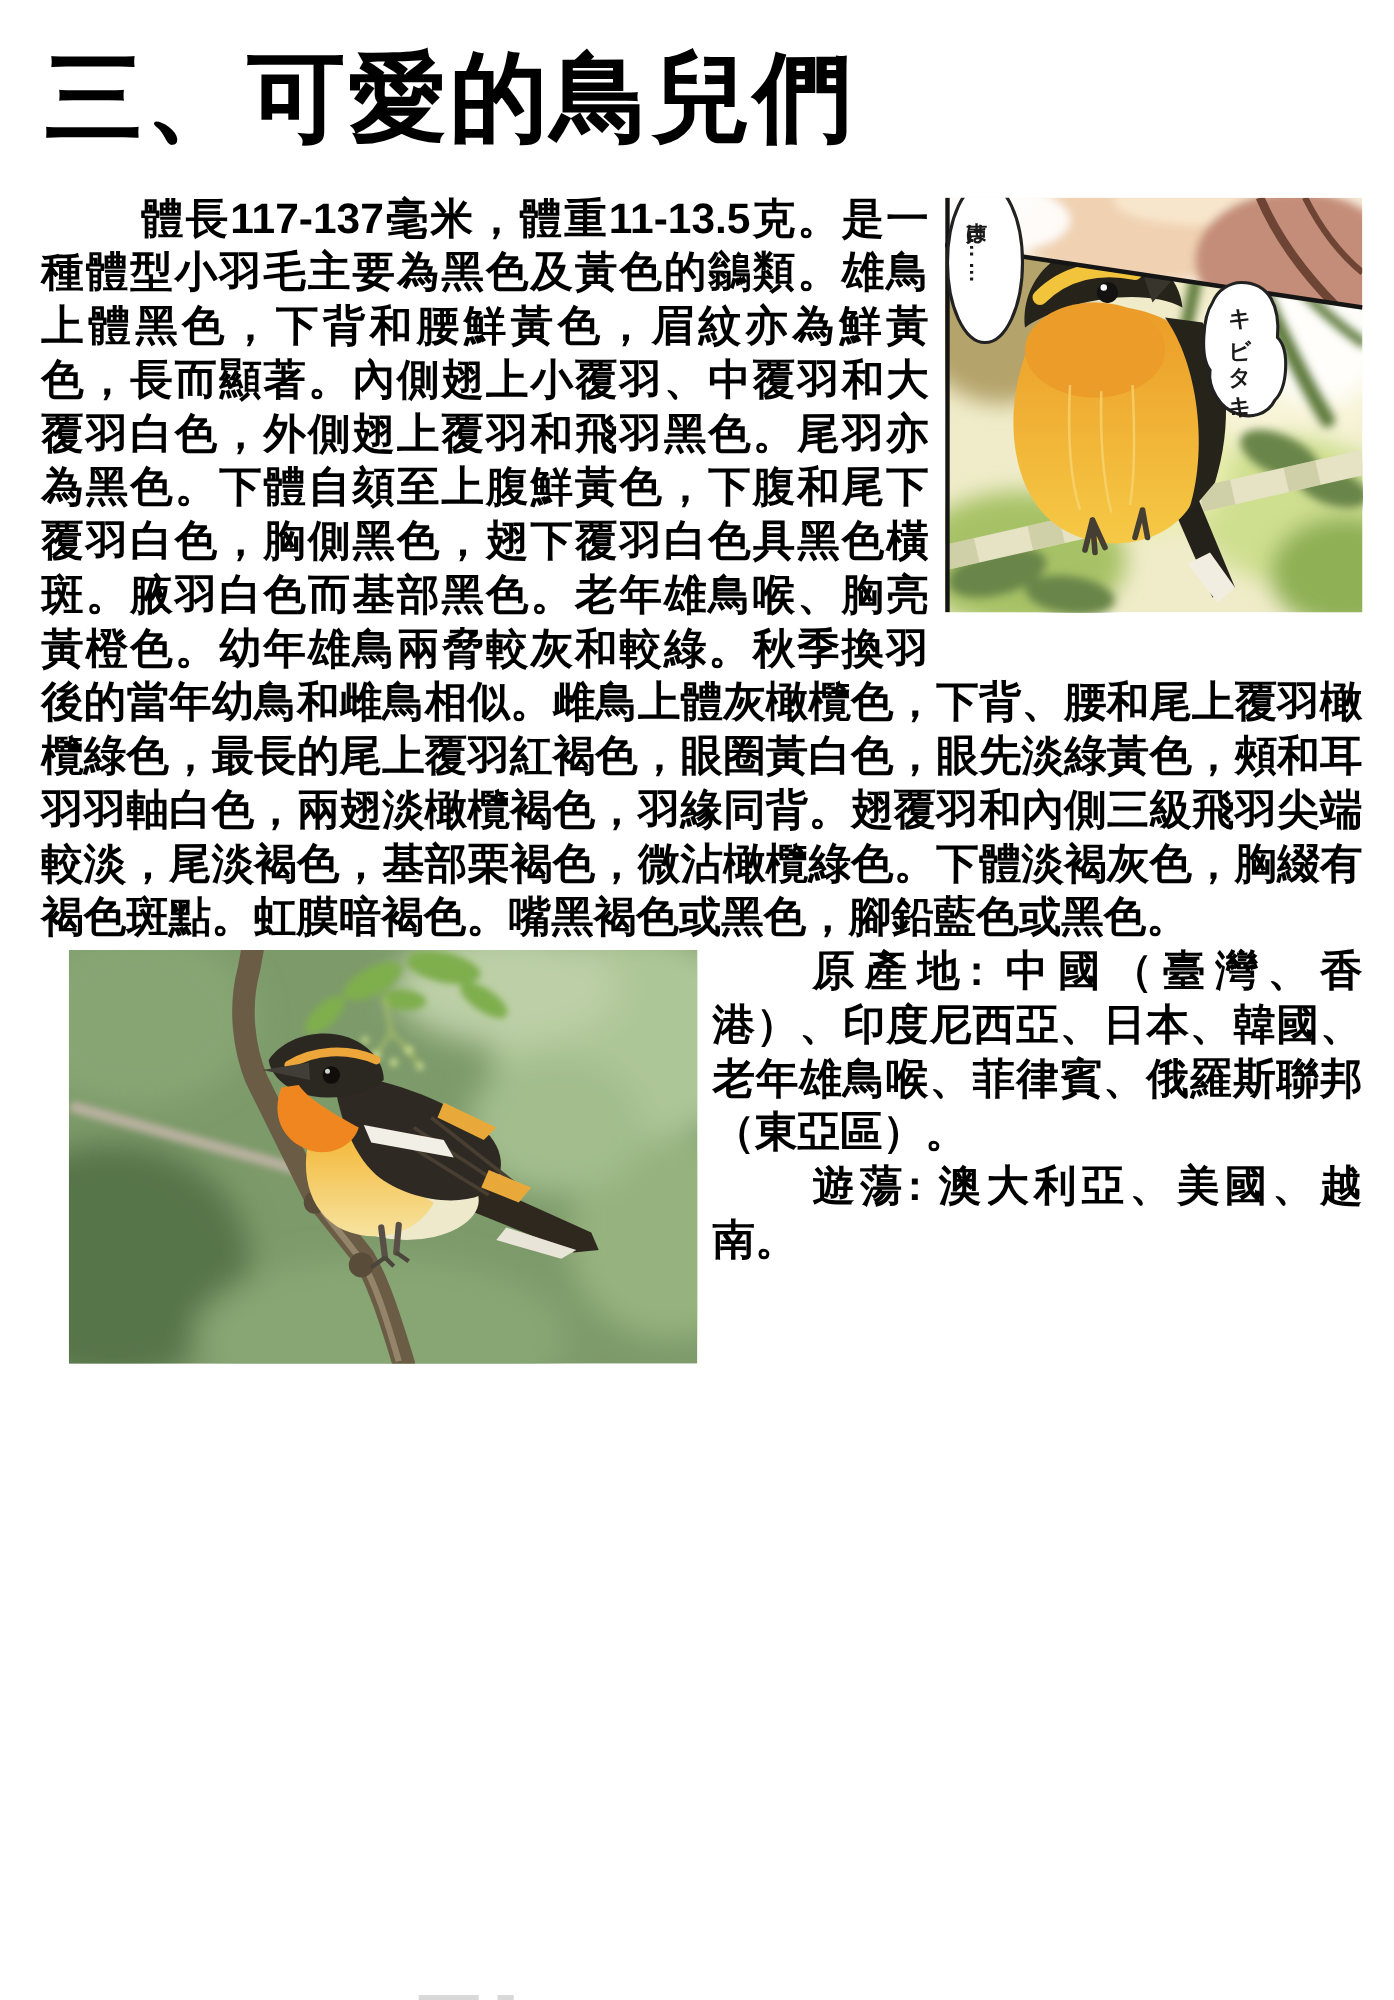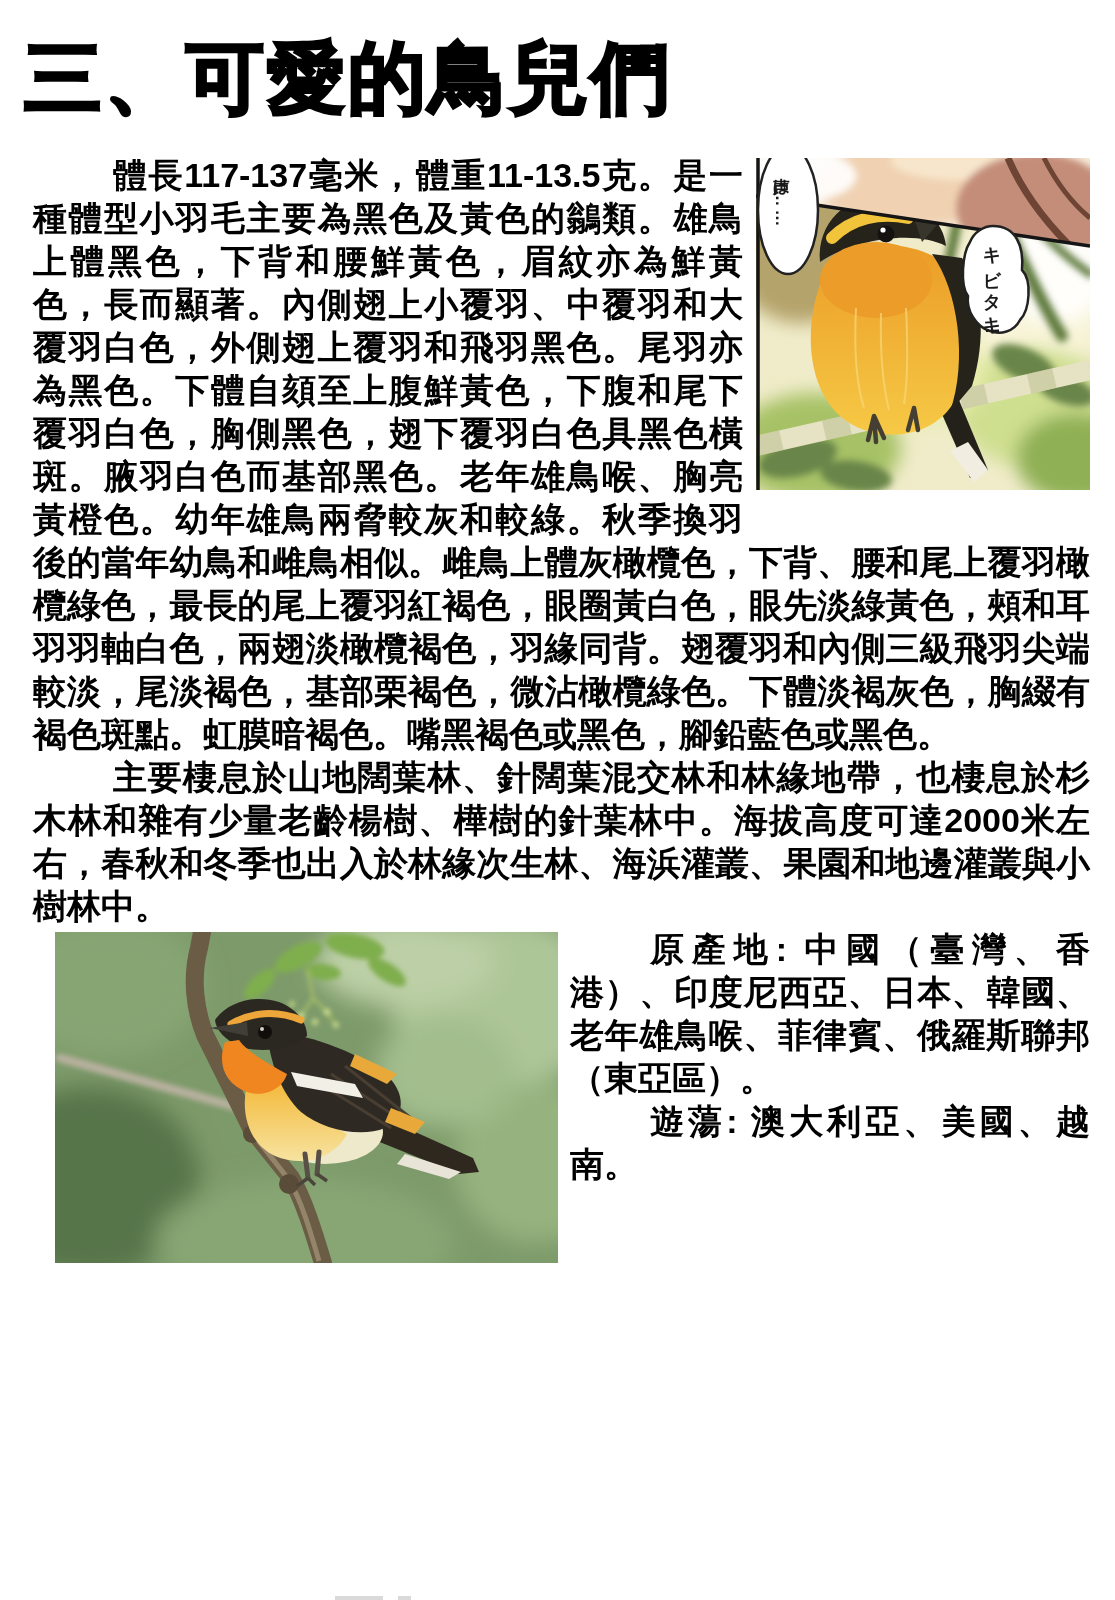--- a/index.html
+++ b/index.html
@@ -3,21 +3,21 @@
 <meta charset="utf-8">
 <style>
   html,body { margin:0; padding:0; }
   body {
     width:1115px; height:1600px; background:#ffffff; color:#000;
     font-family:"Liberation Sans","DejaVu Sans",sans-serif;
     position:relative; overflow:hidden;
   }
   .page { position:absolute; inset:0; }
   .title {
-    margin:36px 0 0 24px; font-size:78px; line-height:1.08; font-weight:700;
+    margin:36px 0 0 36px; font-size:78px; line-height:1.08; font-weight:400;
     letter-spacing:3px; -webkit-text-stroke:3px #000;
   }
   .heading {
     margin:26px 0 0 24px; font-size:55px; line-height:1.12; font-weight:800;
     letter-spacing:0; -webkit-text-stroke:1.2px #000; white-space:nowrap;
   }
   .article {
     margin:34px 25px 0 33px; font-size:34px; line-height:43px; font-weight:bold;
     text-align:justify; color:#000;
   }
@@ -133,21 +133,20 @@
       </svg>
       <div class="vtext bubble-side-text">
         <span>声は……</span>
       </div>
       <div class="vtext bubble-main-text">
         <span>キビタキ!</span>
       </div>
     </figure>
 
     <p>體長117-137毫米，體重11-13.5克。是一種體型小羽毛主要為黑色及黃色的鶲類。雄鳥上體黑色，下背和腰鮮黃色，眉紋亦為鮮黃色，長而顯著。內側翅上小覆羽、中覆羽和大覆羽白色，外側翅上覆羽和飛羽黑色。尾羽亦為黑色。下體自頦至上腹鮮黃色，下腹和尾下覆羽白色，胸側黑色，翅下覆羽白色具黑色橫斑。腋羽白色而基部黑色。老年雄鳥喉、胸亮黃橙色。幼年雄鳥兩脅較灰和較綠。秋季換羽後的當年幼鳥和雌鳥相似。雌鳥上體灰橄欖色，下背、腰和尾上覆羽橄欖綠色，最長的尾上覆羽紅褐色，眼圈黃白色，眼先淡綠黃色，頰和耳羽羽軸白色，兩翅淡橄欖褐色，羽緣同背。翅覆羽和內側三級飛羽尖端較淡，尾淡褐色，基部栗褐色，微沾橄欖綠色。下體淡褐灰色，胸綴有褐色斑點。虹膜暗褐色。嘴黑褐色或黑色，腳鉛藍色或黑色。</p>
-    <p>主要棲息於山地闊葉林、針闊葉混交林和林緣地帶，也棲息於杉木林和雜有少量老齡楊樹、樺樹的針葉林中。海拔高度可達2000米左右，春秋和冬季也出入於林緣次生林、海浜灌叢、果園和地邊灌叢與小樹林中。</p>
 
     <figure class="photo">
       <svg width="503" height="331" viewBox="0 0 503 331">
         <defs>
           <filter id="qb1" x="-40%" y="-40%" width="180%" height="180%">
               <feGaussianBlur stdDeviation="12"></feGaussianBlur>
             </filter>
           <filter id="qb2" x="-40%" y="-40%" width="180%" height="180%">
               <feGaussianBlur stdDeviation="2.5"></feGaussianBlur>
             </filter>

